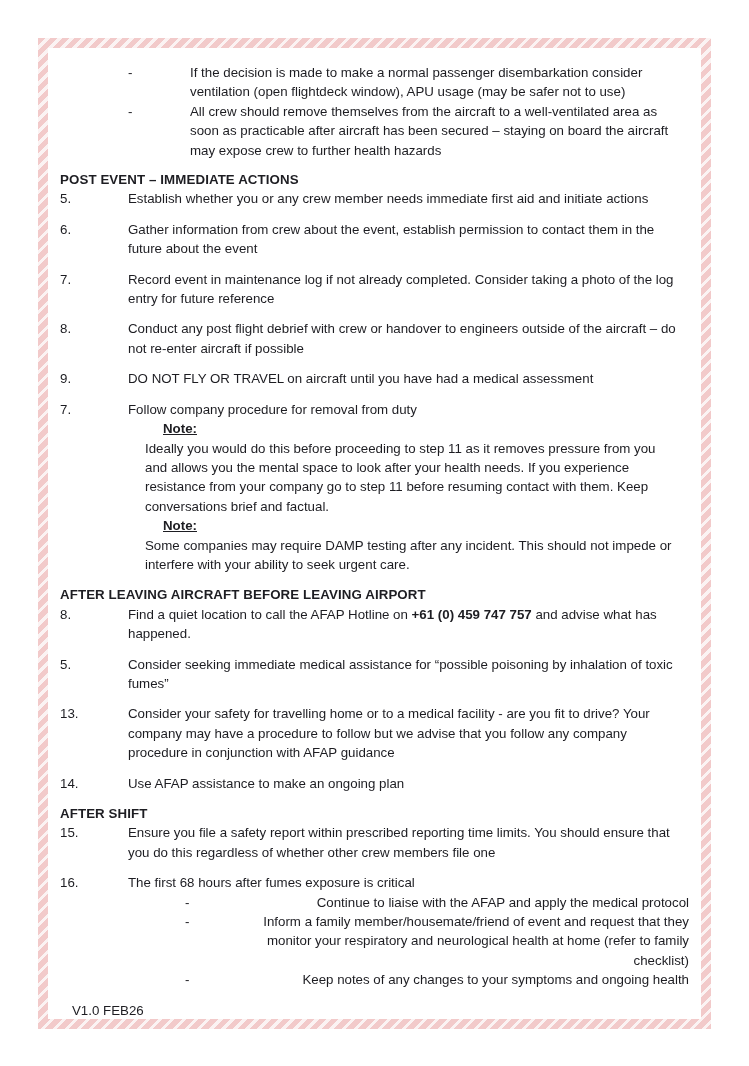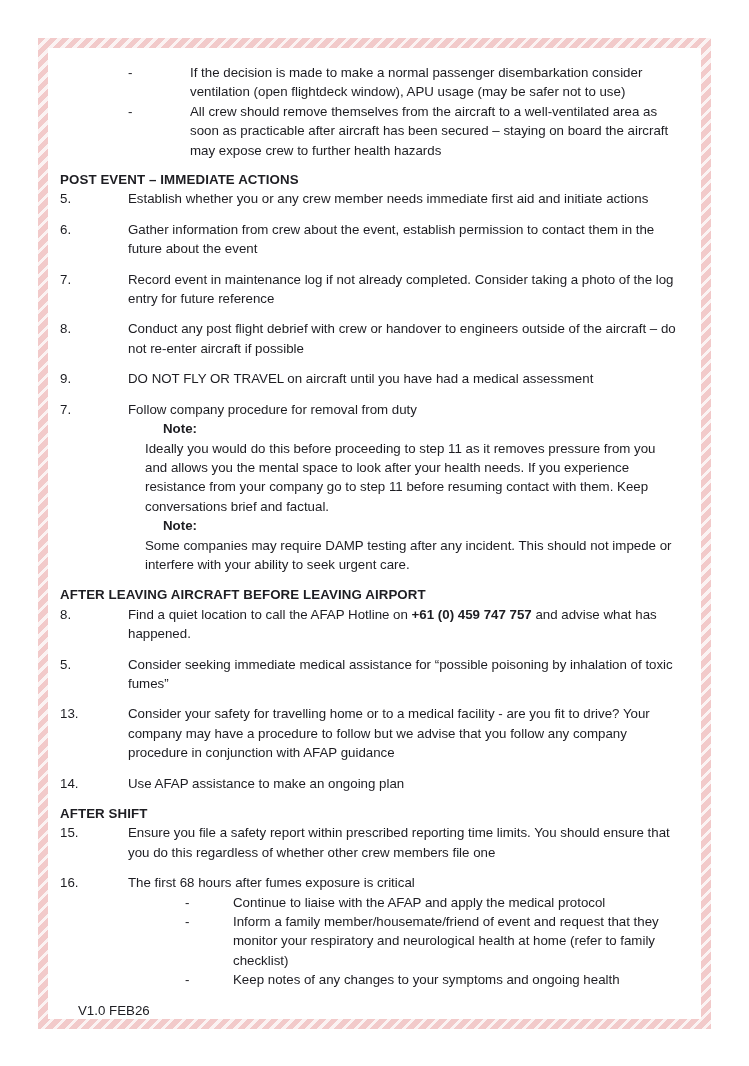--- a/index.html
+++ b/index.html
@@ -60,41 +60,43 @@
   .item .num {
     width: 68px;
     flex: none;
   }
   .item-body {
     width: 564px;
   }
   .note-label {
     font-weight: bold;
     margin-left: 35px;
+    text-decoration: underline;
   }
   .note-text {
     margin-left: 17px;
     width: 527px;
   }
   .sub-bullet-row {
     display: flex;
     margin-left: 57px;
   }
   .sub-bullet-row .dash {
     width: 48px;
     flex: none;
   }
   .sub-bullet-text {
     width: 456px;
+    text-align: right;
   }
   .bold {
     font-weight: bold;
   }
   .footer {
-    margin-left: 18px;
+    margin-left: 12px;
   }
 </style>
 </head>
 <body>
 
 <div class="page">
   <div class="frame">
     <div class="content">
       <div id="doc">
           <div class="intro-bullet-row">

